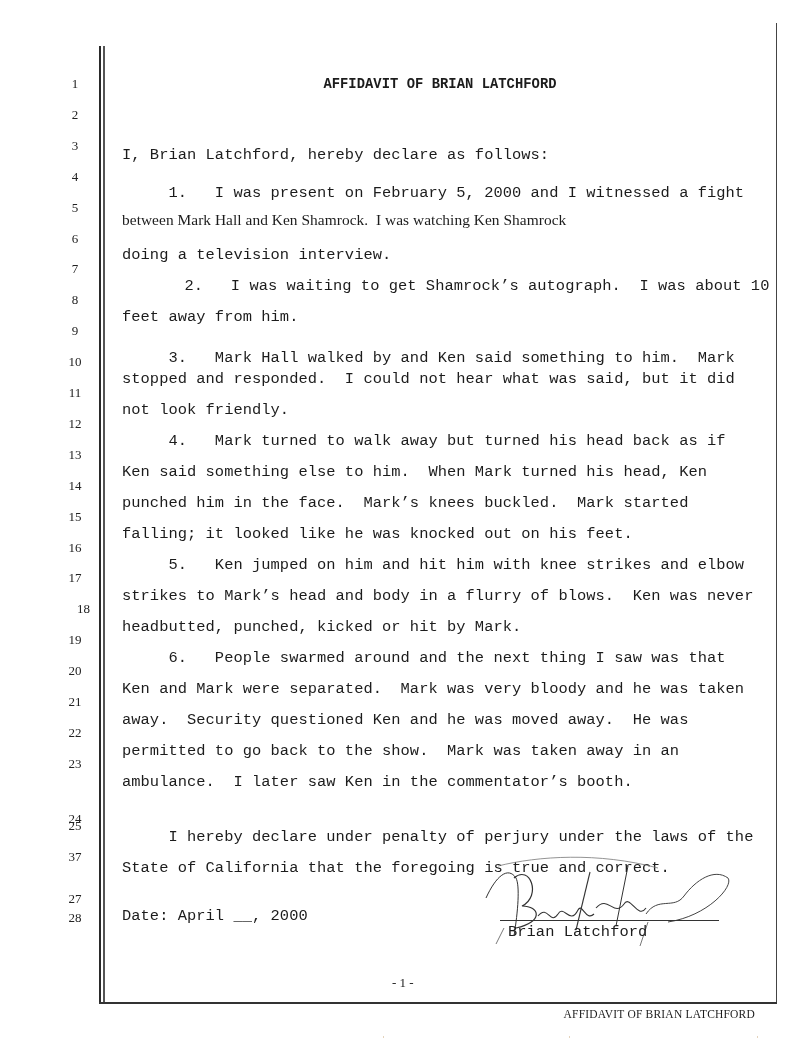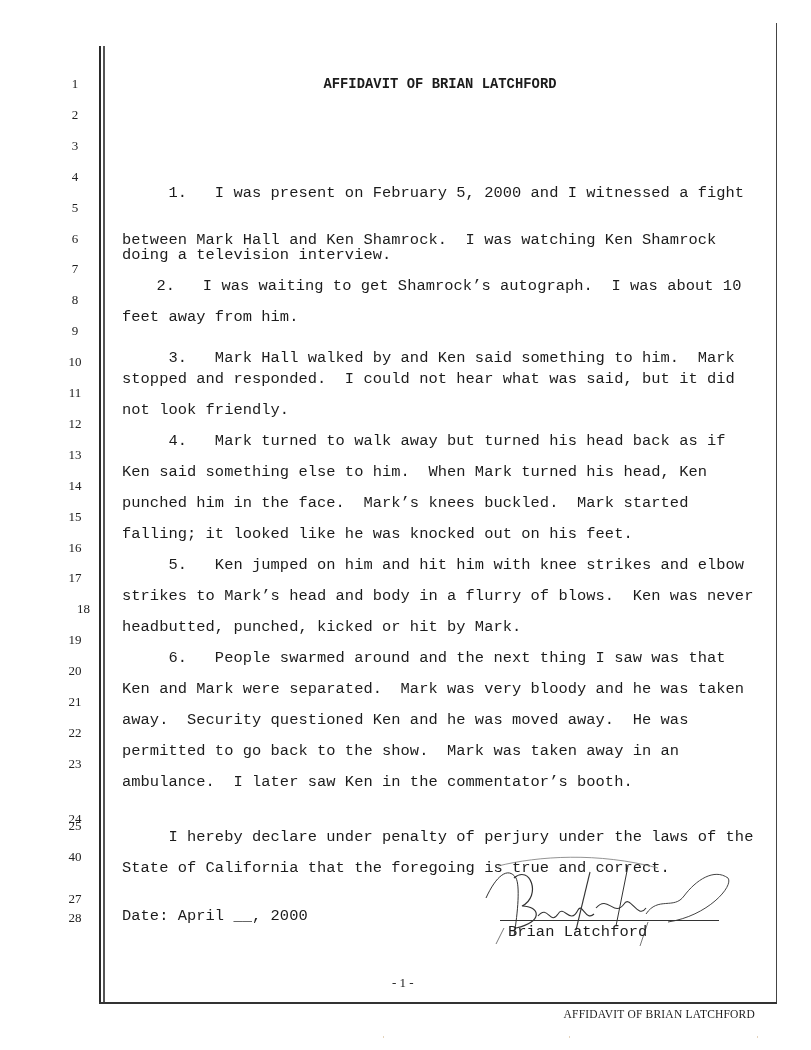--- a/index.html
+++ b/index.html
@@ -62,33 +62,34 @@
       <div class="ln" style="top: 463.5px;">16</div>
       <div class="ln" style="top: 494.4px;">17</div>
       <div class="ln" style="top: 525.3px; text-align: right;">18</div>
       <div class="ln" style="top: 556.2px;">19</div>
       <div class="ln" style="top: 587.1px;">20</div>
       <div class="ln" style="top: 618px;">21</div>
       <div class="ln" style="top: 648.9px;">22</div>
       <div class="ln" style="top: 679.8px;">23</div>
       <div class="ln" style="top: 710.7px; margin-top: 24px;">24</div>
       <div class="ln" style="top: 741.6px;">25</div>
-      <div class="ln" style="top: 772.5px;">40</div>
+      <div class="ln" style="top: 772.5px;">37</div>
       <div class="ln" style="top: 803.4px; margin-top: 12px;">27</div>
       <div class="ln" style="top: 834.3px;">28</div>
     </div>
 
   <div class="title mono">AFFIDAVIT OF BRIAN LATCHFORD</div>
 
+  <div class="tl mono" style="left:122px; top:146px;">I, Brian Latchford, hereby declare as follows:</div>
 
   <div id="body-wrap">
       <div class="tl mono" style="left: 122px; top: 184px;">     1.   I was present on February 5, 2000 and I witnessed a fight</div>
-      <div class="tl mono" style="left: 122px; top: 231px;">between Mark Hall and Ken Shamrock.  I was watching Ken Shamrock</div>
+      <div class="tl mono" style="left: 122px; top: 211px; font-family: Liberation Serif, serif;">between Mark Hall and Ken Shamrock.  I was watching Ken Shamrock</div>
       <div class="tl mono" style="left: 122px; top: 246px;">doing a television interview.</div>
-      <div class="tl mono" style="left: 110px; top: 277px;">     2.   I was waiting to get Shamrock’s autograph.  I was about 10</div>
+      <div class="tl mono" style="left: 138px; top: 277px;">     2.   I was waiting to get Shamrock’s autograph.  I was about 10</div>
       <div class="tl mono" style="left: 122px; top: 308px;">feet away from him.</div>
       <div class="tl mono" style="left: 122px; top: 349px;">     3.   Mark Hall walked by and Ken said something to him.  Mark</div>
       <div class="tl mono" style="left: 122px; top: 370px;">stopped and responded.  I could not hear what was said, but it did</div>
       <div class="tl mono" style="left: 122px; top: 401px;">not look friendly.</div>
       <div class="tl mono" style="left: 122px; top: 432px;">     4.   Mark turned to walk away but turned his head back as if</div>
       <div class="tl mono" style="left: 122px; top: 463px;">Ken said something else to him.  When Mark turned his head, Ken</div>
       <div class="tl mono" style="left: 122px; top: 494px;">punched him in the face.  Mark’s knees buckled.  Mark started</div>
       <div class="tl mono" style="left: 122px; top: 525px;">falling; it looked like he was knocked out on his feet.</div>
       <div class="tl mono" style="left: 122px; top: 556px;">     5.   Ken jumped on him and hit him with knee strikes and elbow</div>
       <div class="tl mono" style="left: 122px; top: 587px;">strikes to Mark’s head and body in a flurry of blows.  Ken was never</div>

